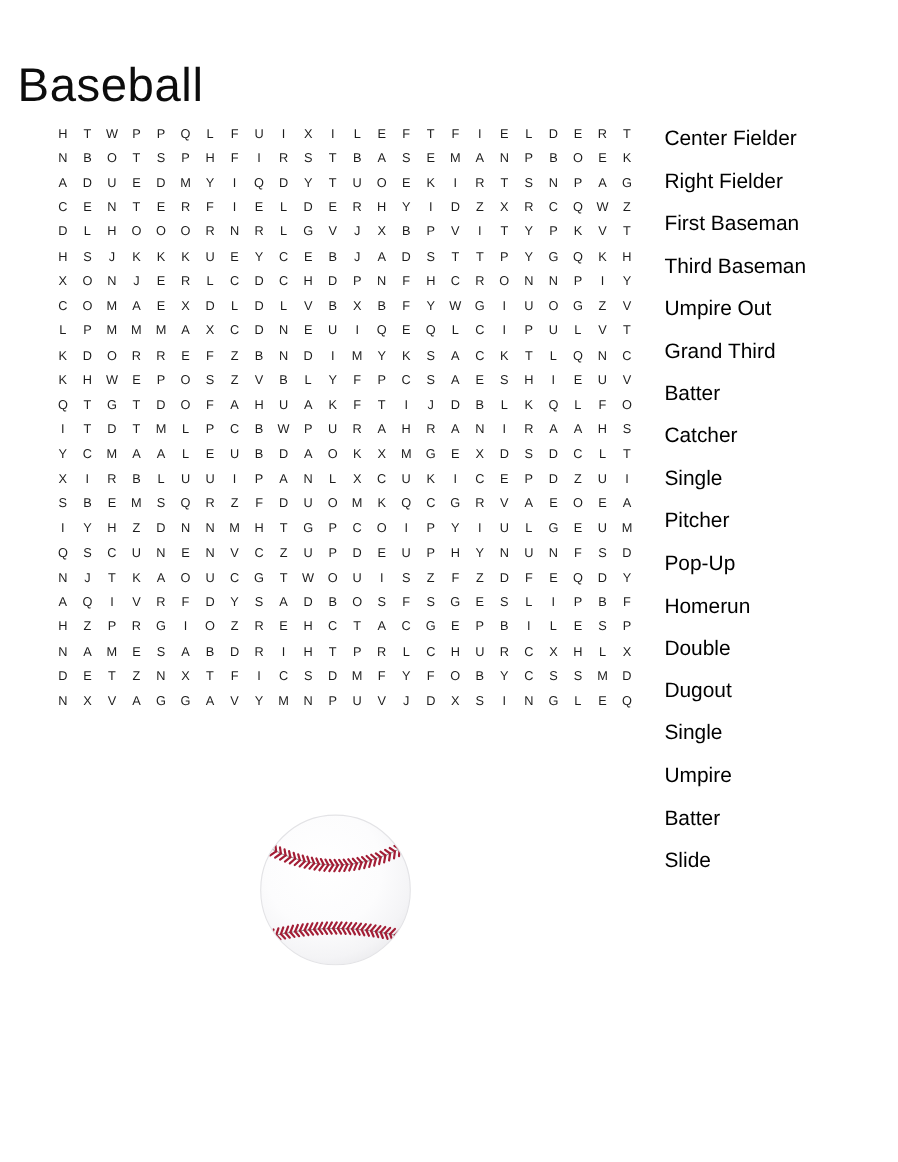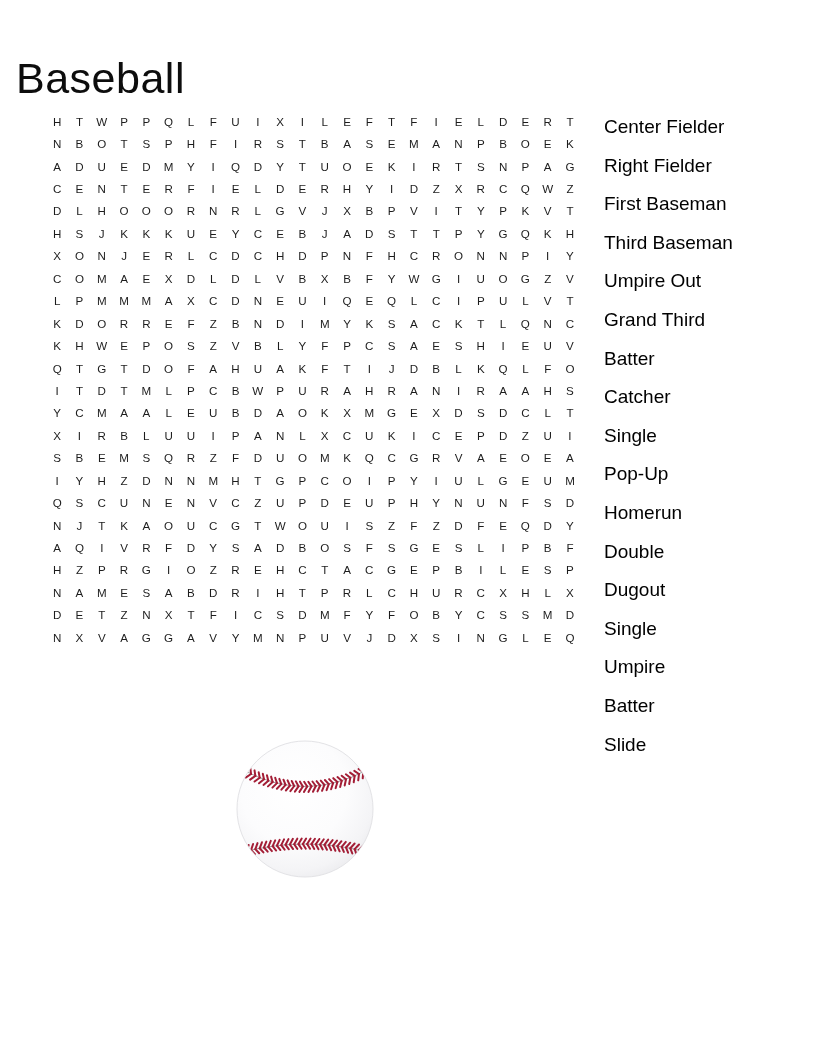--- a/index.html
+++ b/index.html
@@ -640,20 +640,21 @@
   <div id="words">
       <div class="word">Center Fielder</div>
       <div class="word">Right Fielder</div>
       <div class="word">First Baseman</div>
       <div class="word">Third Baseman</div>
       <div class="word">Umpire Out</div>
       <div class="word">Grand Third</div>
       <div class="word">Batter</div>
       <div class="word">Catcher</div>
       <div class="word">Single</div>
+      <div class="word">Pitcher</div>
       <div class="word">Pop-Up</div>
       <div class="word">Homerun</div>
       <div class="word">Double</div>
       <div class="word">Dugout</div>
       <div class="word">Single</div>
       <div class="word">Umpire</div>
       <div class="word">Batter</div>
       <div class="word">Slide</div>
     </div>
 

